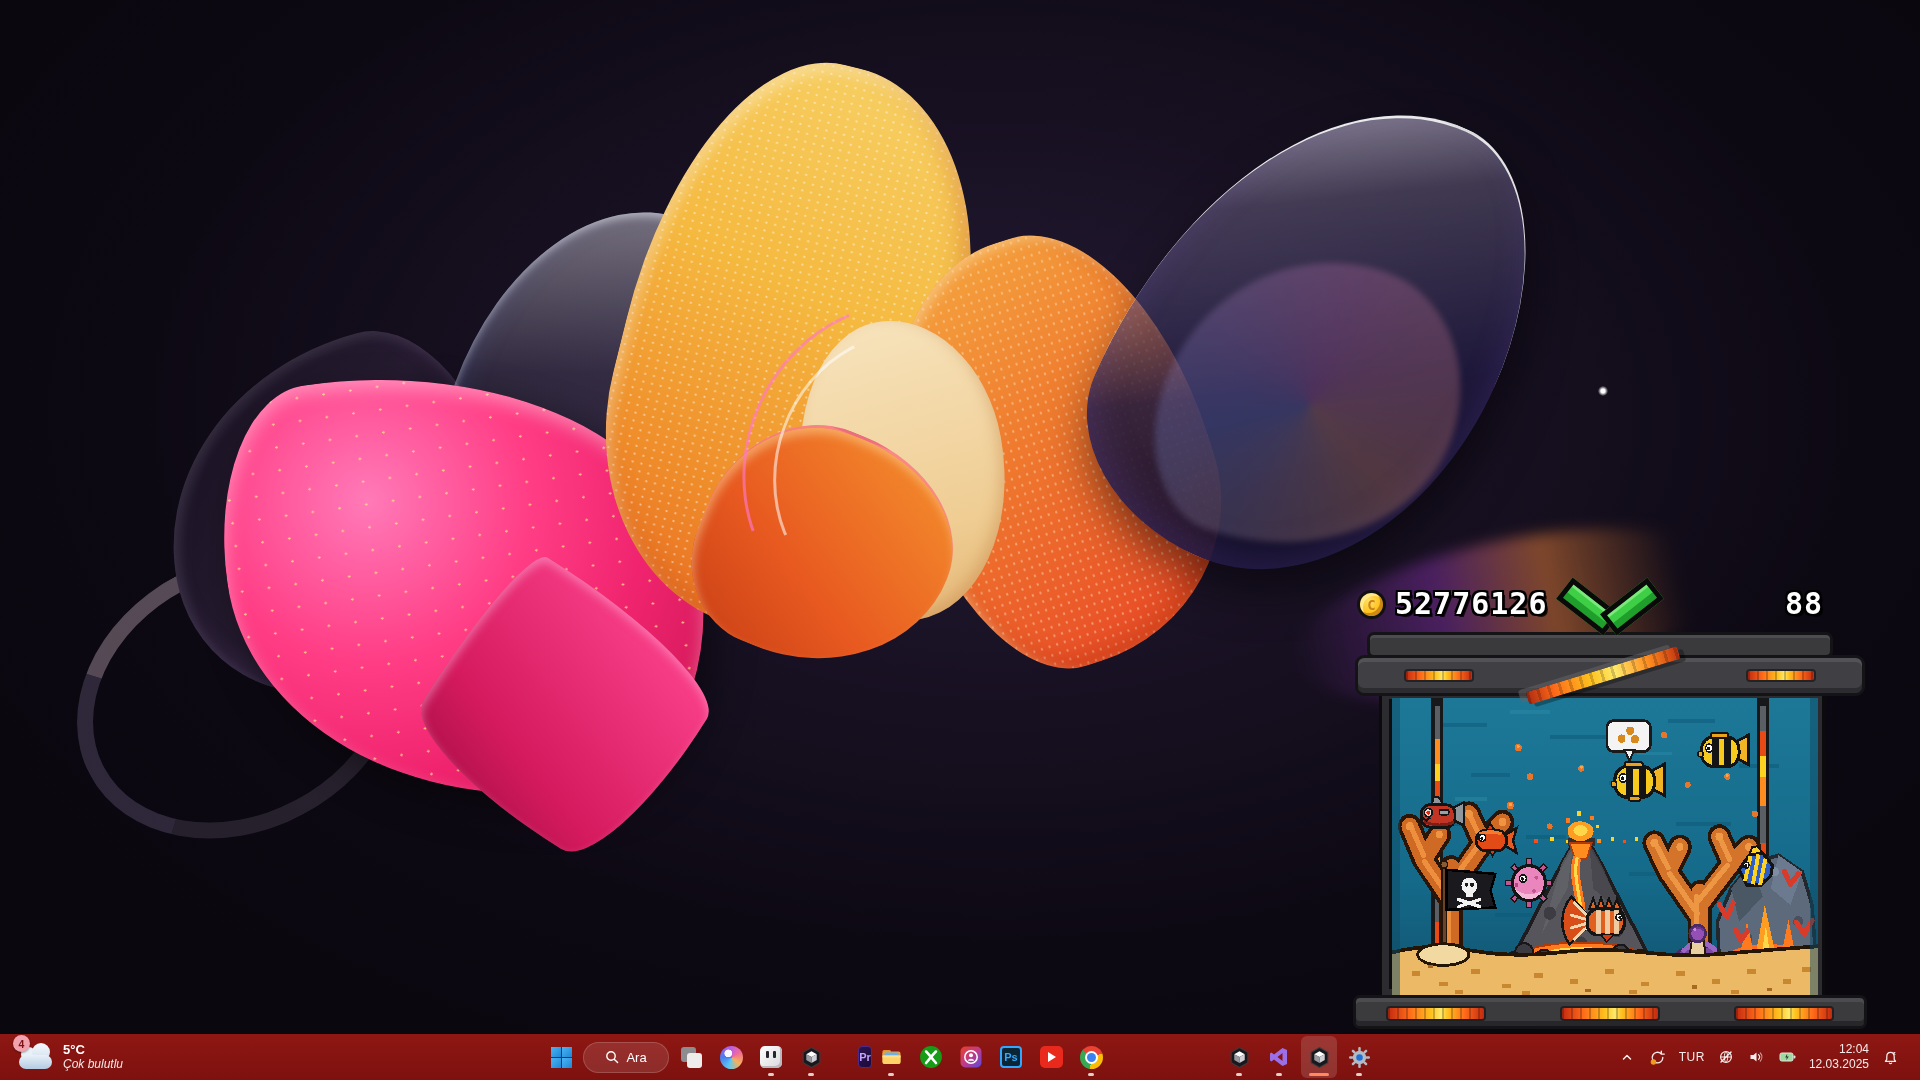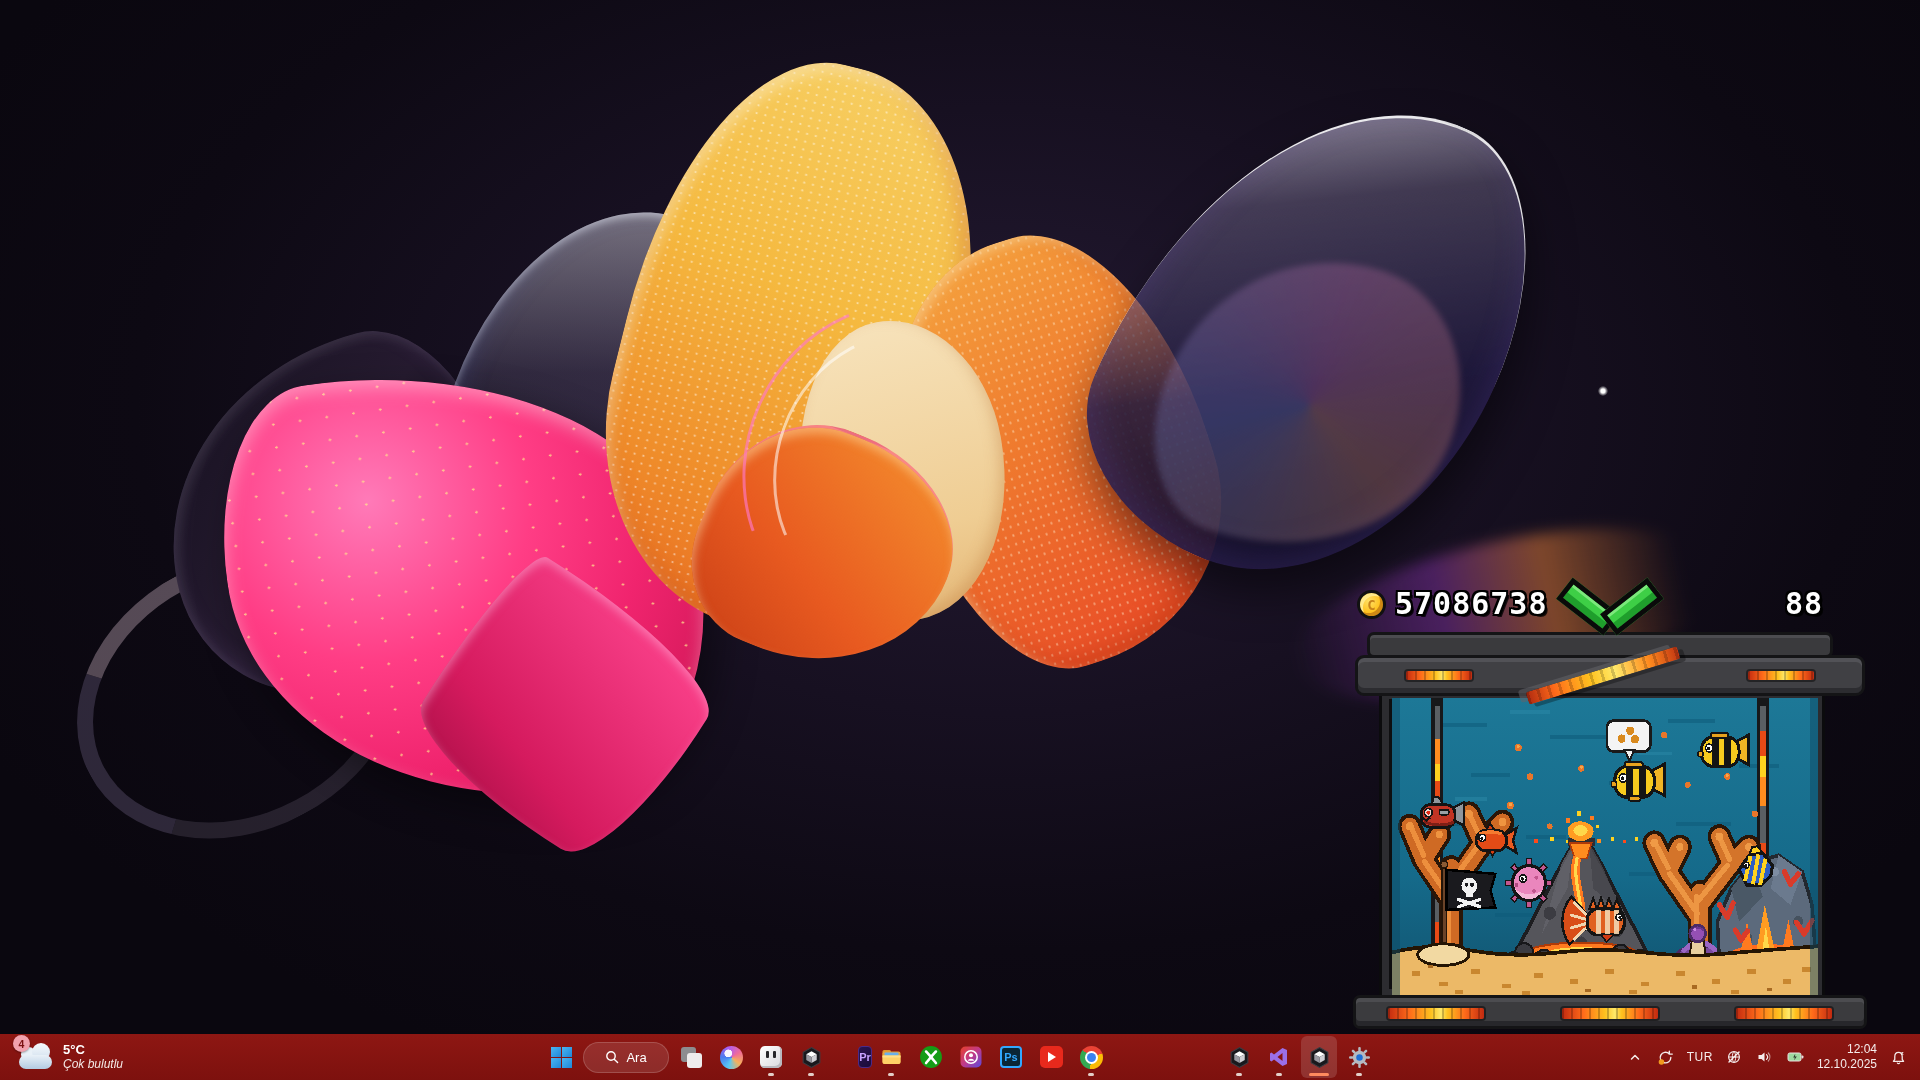--- a/index.html
+++ b/index.html
@@ -160,21 +160,21 @@
   .ps-ic{width:22px;height:22px;border-radius:4px;background:#0a2636;border:2px solid #31a8ff;color:#31a8ff;
     font-size:11px;font-weight:bold;display:flex;align-items:center;justify-content:center;}
   .yt-ic{width:23px;height:22px;border-radius:5px;background:#e8291c;display:flex;align-items:center;justify-content:center;}
   .yt-ic i{width:0;height:0;border-left:8px solid #fff;border-top:5px solid transparent;border-bottom:5px solid transparent;margin-left:2px;}
   .chrome-ic{position:relative;width:23px;height:23px;border-radius:50%;
     background:conic-gradient(from -50deg,#ea4335 0 33%,#fbbc05 33% 66%,#34a853 66% 100%);}
   .chrome-ic::before{content:"";position:absolute;left:50%;top:50%;width:13px;height:13px;margin:-6.5px;
     border-radius:50%;background:#fff;}
   .chrome-ic::after{content:"";position:absolute;left:50%;top:50%;width:9px;height:9px;margin:-4.5px;
     border-radius:50%;background:#3b82f0;}
-  .tray{position:absolute;right:0;top:0;height:46px;display:flex;align-items:center;gap:11px;padding-right:12px;color:#f5eceb;}
+  .tray{position:absolute;right:8px;top:0;height:46px;display:flex;align-items:center;gap:11px;padding-right:12px;color:#f5eceb;}
   .tray .tico{display:flex;align-items:center;justify-content:center;width:20px;height:28px;border-radius:4px;}
   .tray .lang{font-size:12px;letter-spacing:.5px;}
   .clock{text-align:right;font-size:12px;line-height:15px;}
 </style>
 </head>
 <body>
 
 <div class="desktop">
 
   <div class="wp">
@@ -190,21 +190,21 @@
     <div class="rim rim1"></div>
     <div class="rim rim2"></div>
     <div class="petal p-glass-right"></div>
     <div class="petal p-glass-right-inner"></div>
     <div class="petal p-streak"></div>
     <div class="petal sparkle"></div>
   </div>
 
   <div class="aq">
     <div class="aq-coin">C</div>
-    <div class="aq-count pixeltext">57086738</div>
+    <div class="aq-count pixeltext">52776126</div>
     <div class="aq-fishcount pixeltext">88</div>
     <div class="chev">
       <div class="chev-arm l"></div>
       <div class="chev-arm r"></div>
     </div>
     <div class="aq-ridge"></div>
     <div class="aq-lid">
       <div class="lava-strip s-left"></div>
       <div class="lava-diag"></div>
       <div class="lava-strip s-right"></div>
@@ -718,21 +718,21 @@
       </div>
       <div class="tico">
         <svg width="20" height="16" viewBox="0 0 18 16">
           <rect x="1" y="4" width="13" height="8" rx="1.8" fill="#9ed9a0" stroke="#e9e0df" stroke-width="1"></rect>
           <rect x="14.6" y="6.4" width="1.8" height="3.2" rx="0.8" fill="#e9e0df"></rect>
           <path d="M8.2 4.8 L6.2 8.4 H7.8 L7.2 11.2 L9.8 7.4 H8 Z" fill="#2e3a2e"></path>
         </svg>
       </div>
       <div class="clock">
         <div>12:04</div>
-        <div>12.10.2025</div>
+        <div>12.03.2025</div>
       </div>
       <div class="tico">
         <svg width="17" height="17" viewBox="0 0 16 16">
           <path d="M8 3.2 c-2.4 0 -3.5 1.8 -3.5 4 v2.6 L3.2 11.6 h9.6 L11.5 9.8 V7.2 c0-2.2-1.1-4-3.5-4Z" fill="none" stroke="#f5eceb" stroke-width="1.2" stroke-linejoin="round"></path>
           <path d="M6.9 13.2 a1.3 1.3 0 0 0 2.2 0" fill="none" stroke="#f5eceb" stroke-width="1.1" stroke-linecap="round"></path>
           <text x="10.2" y="5.4" font-size="5.5" fill="#f5eceb" font-family="Liberation Sans, sans-serif" font-weight="bold">z</text>
         </svg>
       </div>
     </div>
   </div>

